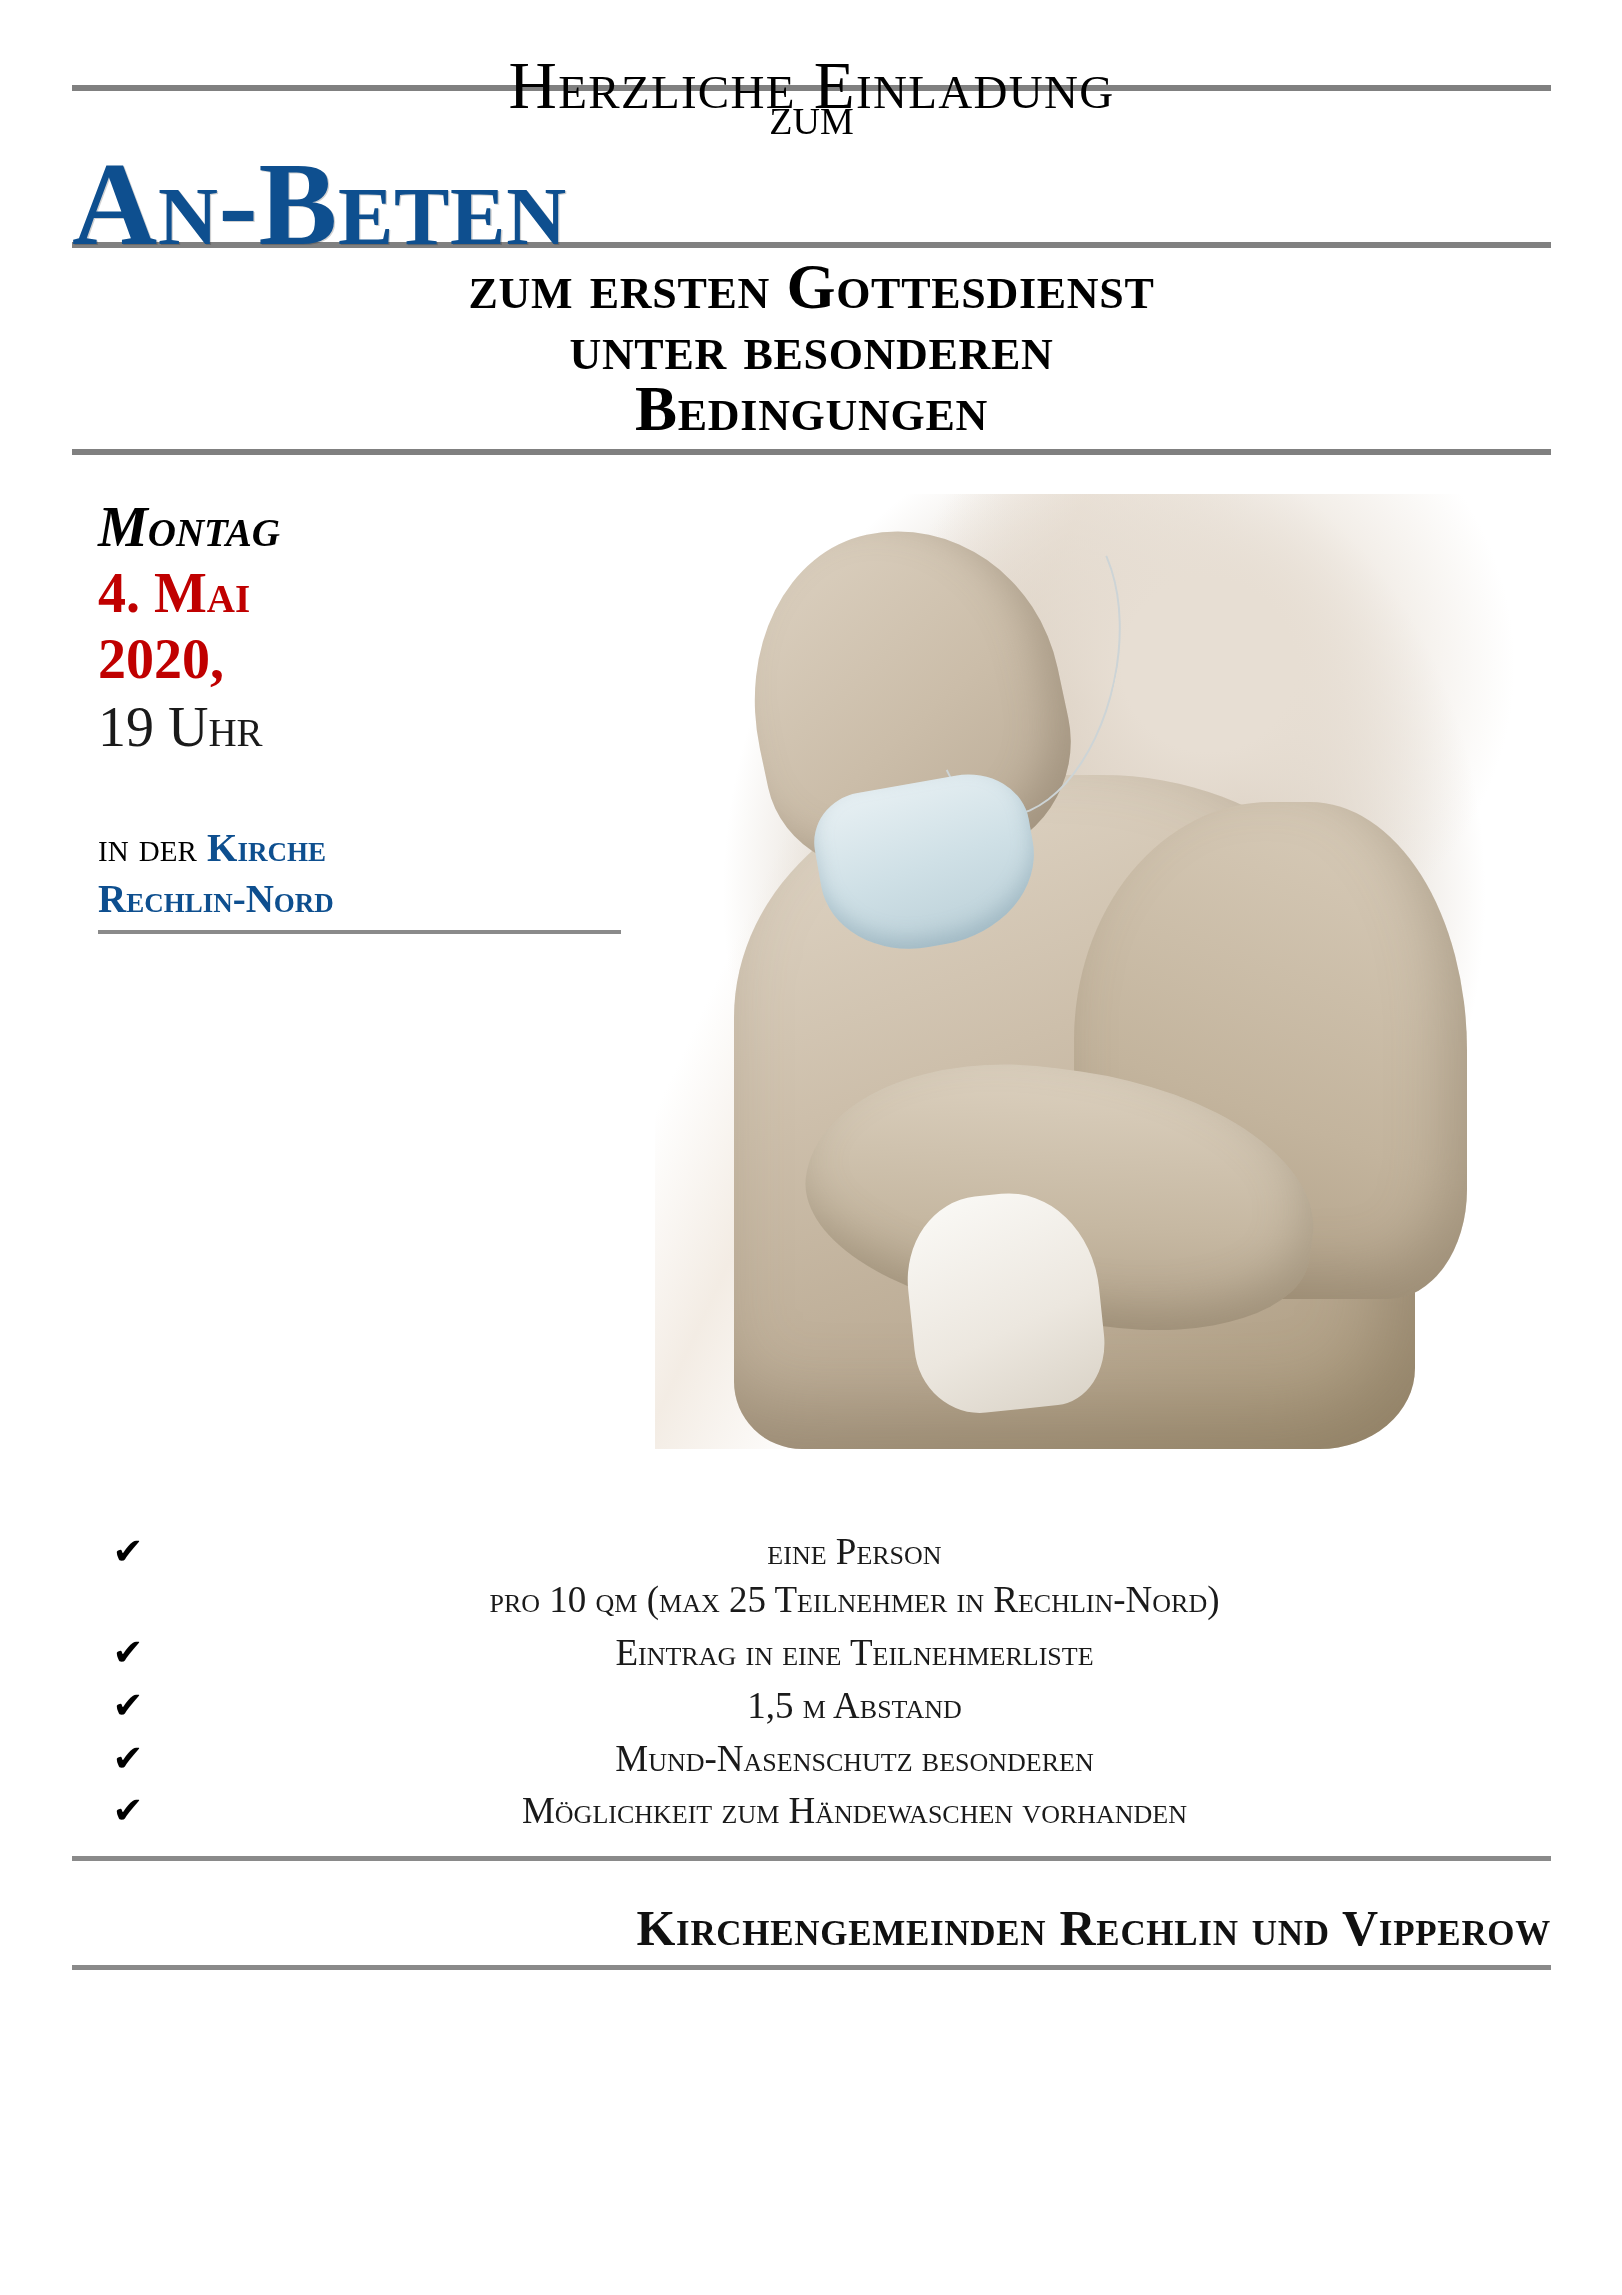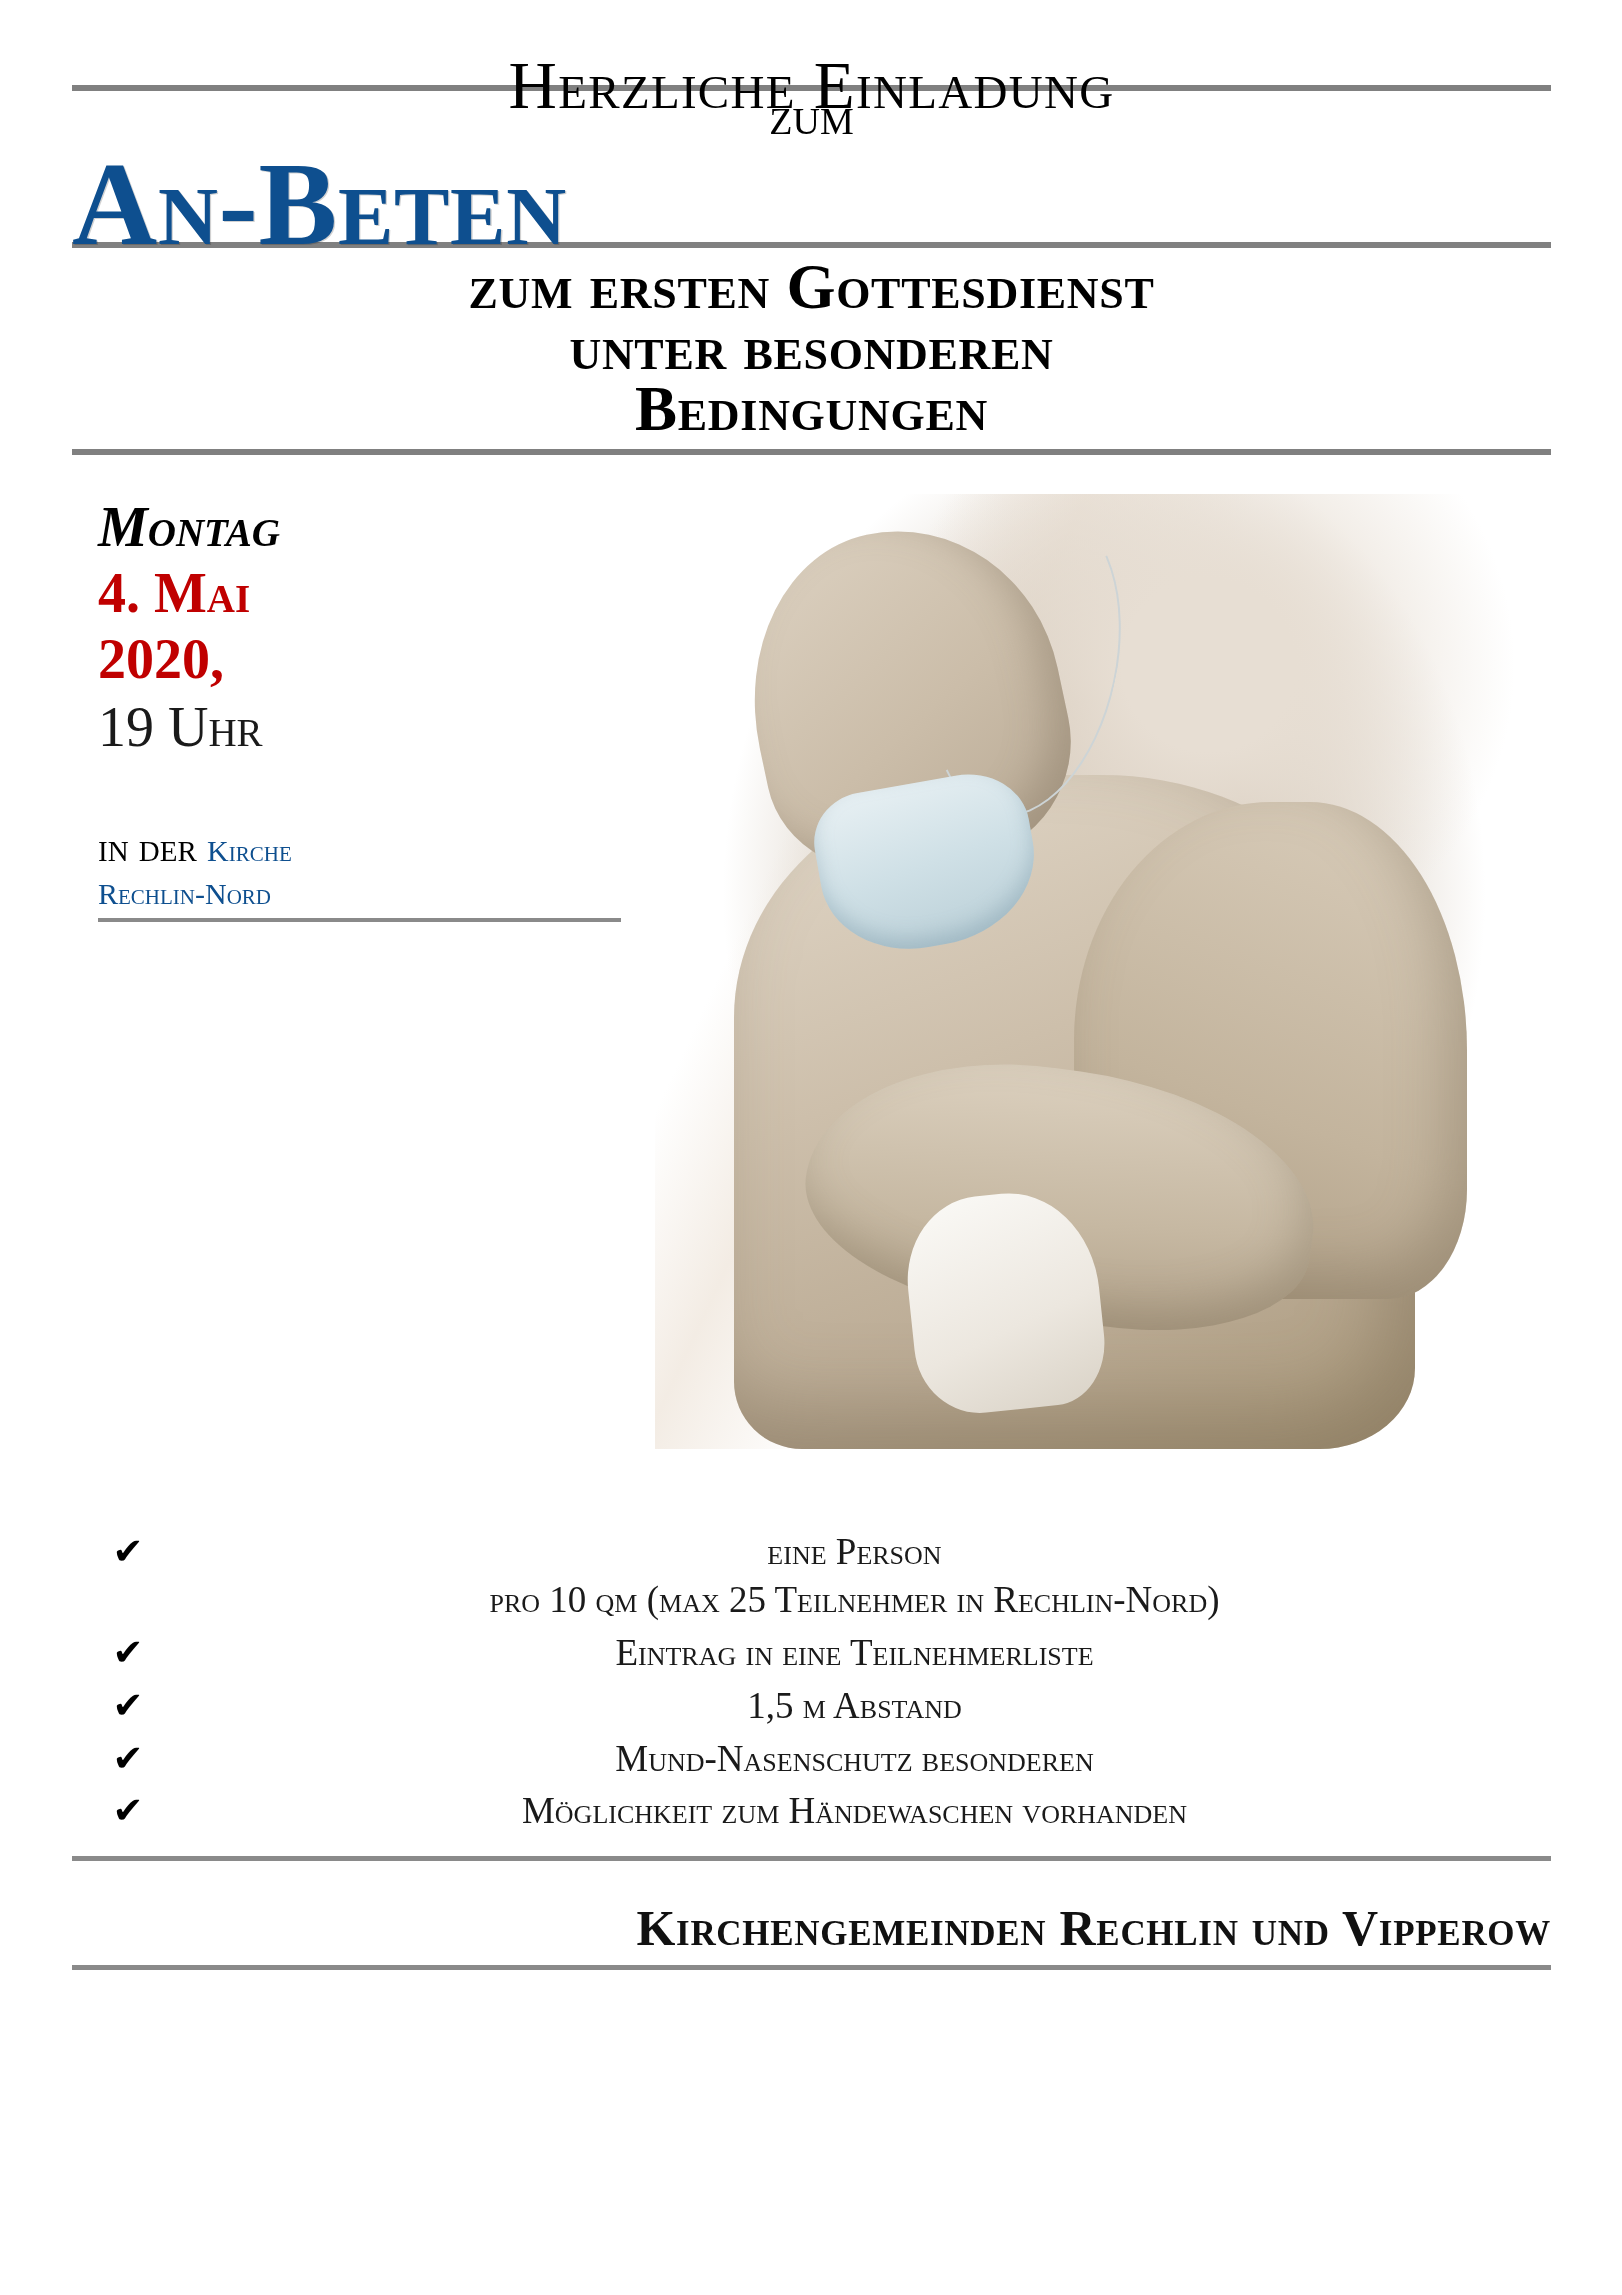--- a/index.html
+++ b/index.html
@@ -117,22 +117,22 @@
   }
 
   .place {
     margin-top: 59px;
     font-size: 41px;
     line-height: 1.3;
     color: #000000;
   }
   .place .blue {
     color: #0e4f8f;
-    font-weight: normal;
-    font-size: 30px;
+    font-weight: bold;
+    font-size: 39px;
   }
   .place-underline {
     width: 523px;
     height: 3.9px;
     background: #8a8a8a;
     margin-top: 5.2px;
   }
 
   
   .photo-wrap {

